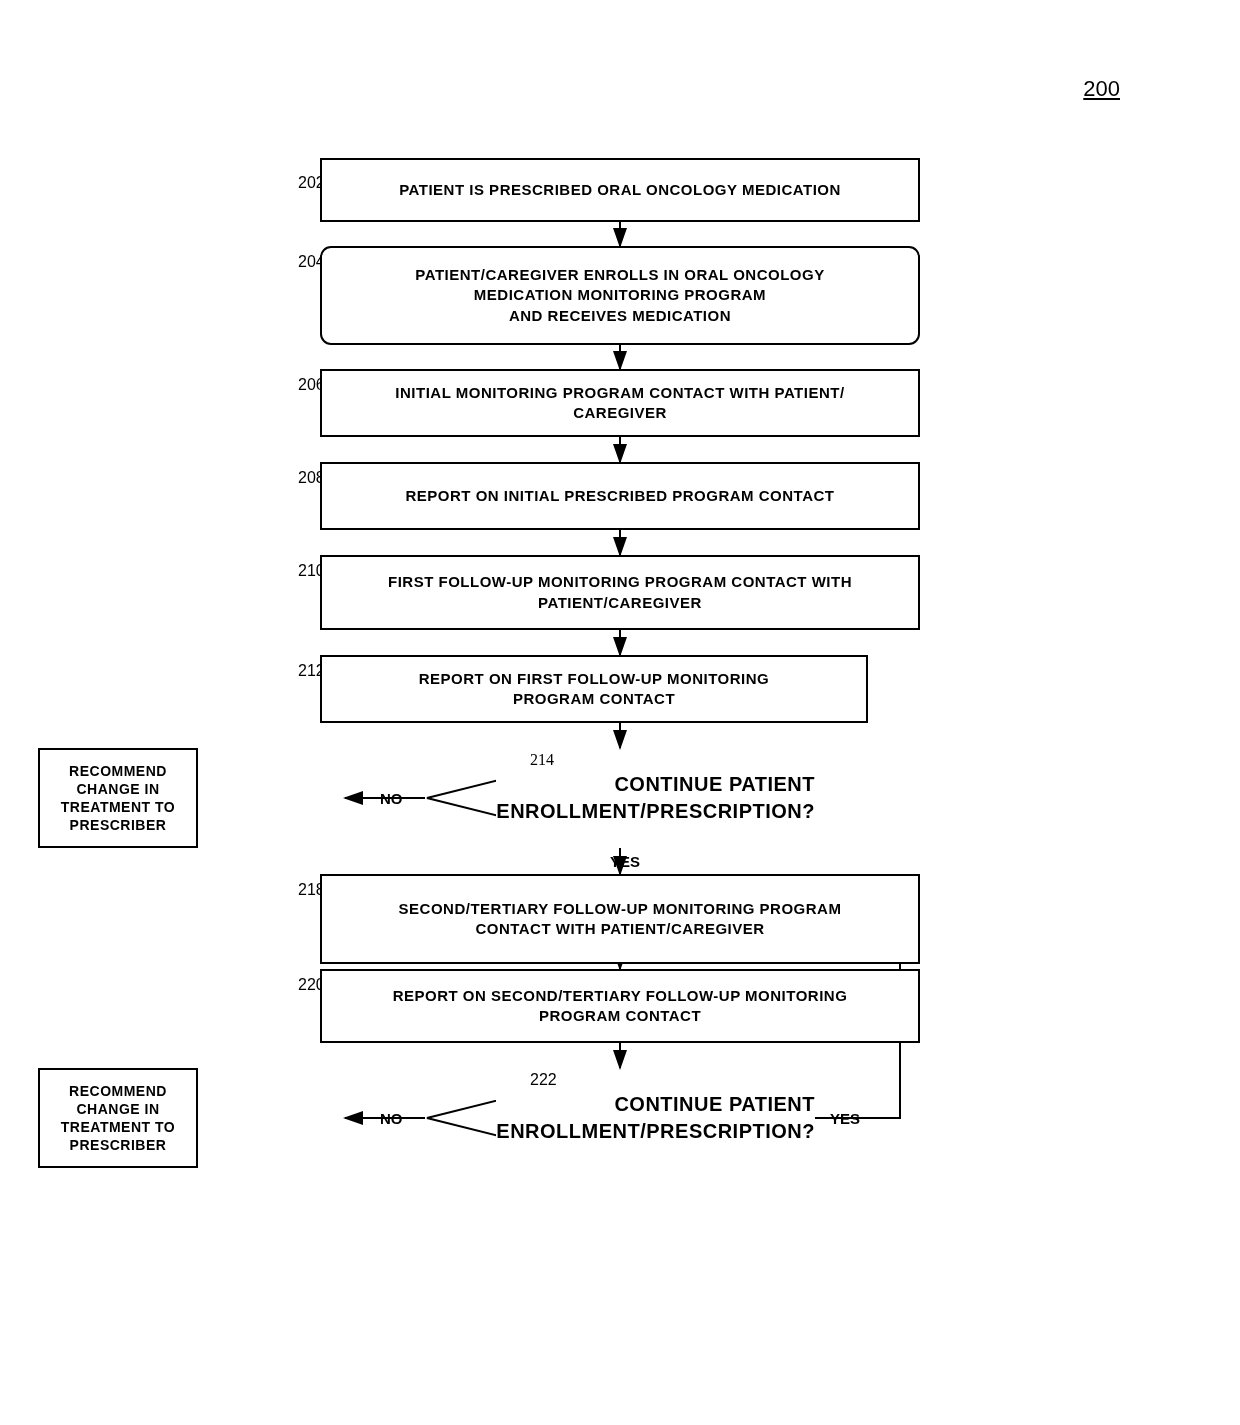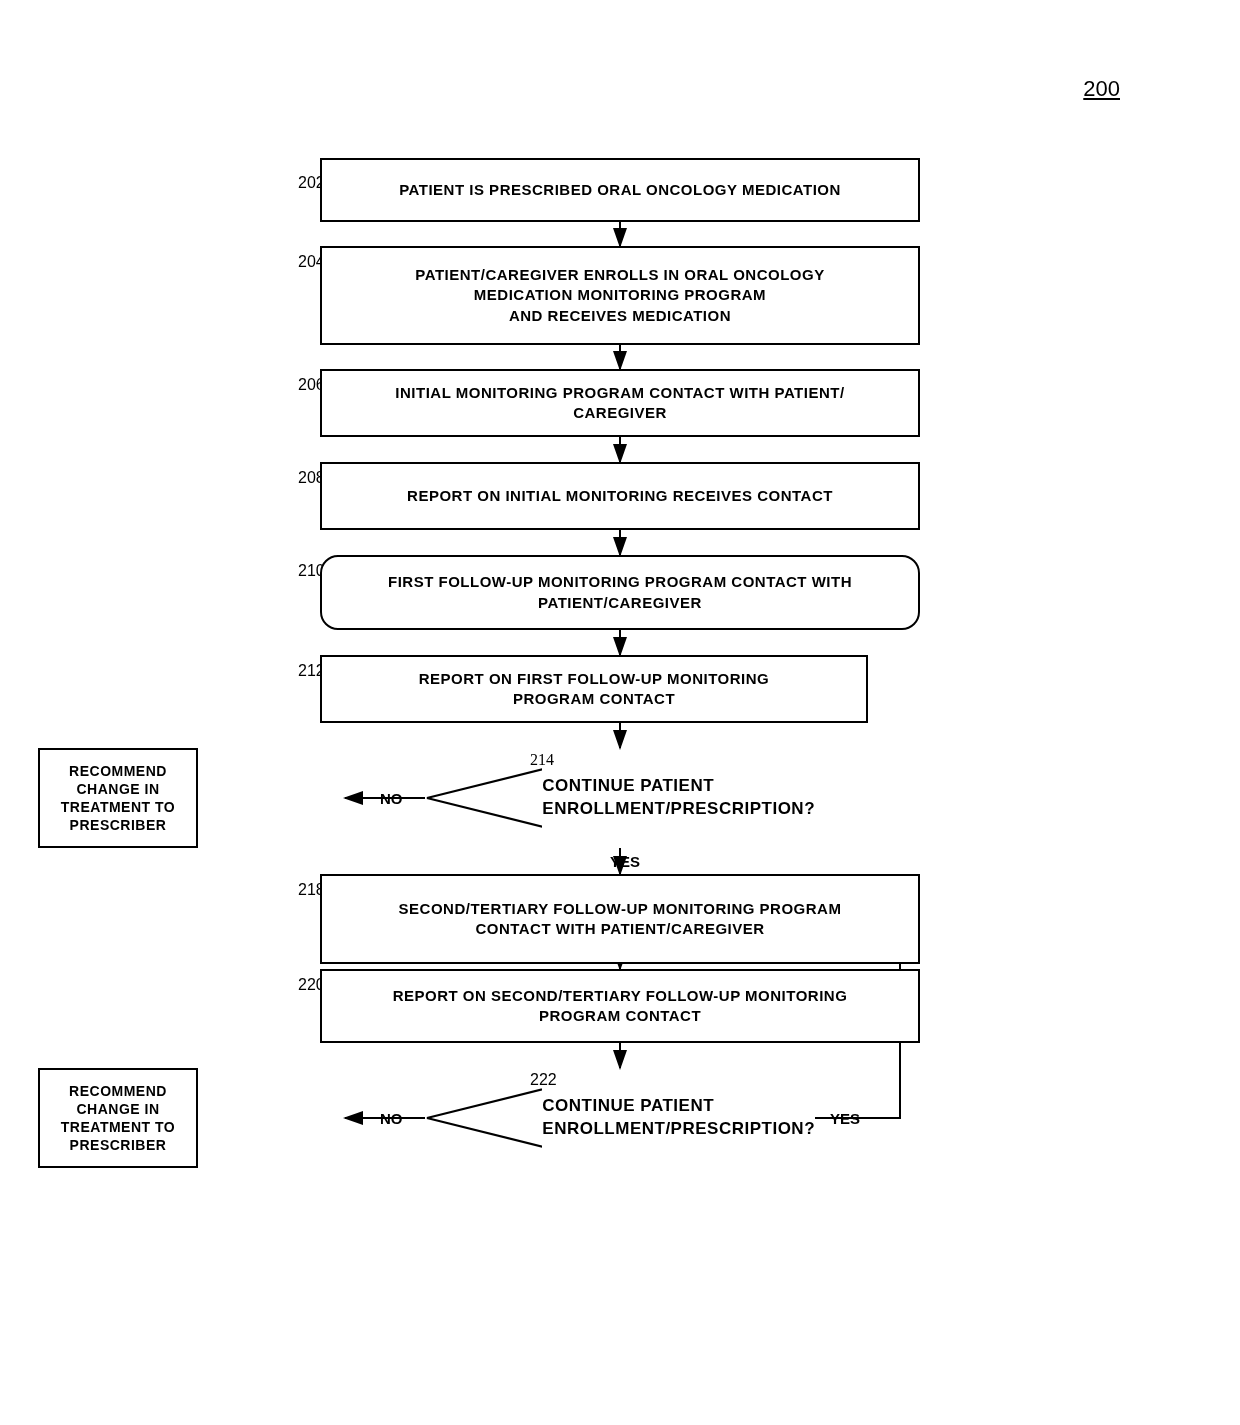--- a/index.html
+++ b/index.html
@@ -54,22 +54,22 @@
     
     .diamond-wrap {
       position: absolute;
       display: flex;
       align-items: center;
       justify-content: center;
     }
     .diamond-text {
       position: relative;
       z-index: 2;
-      text-align: left;
-      font-size: 17px;
+      text-align: right;
+      font-size: 20px;
       font-weight: bold;
       letter-spacing: 0.5px;
       line-height: 1.35;
     }
 
     
     .arrows-svg {
       position: absolute;
       top: 0;
       left: 0;
@@ -123,36 +123,36 @@
 
     <polyline points="815,1070 900,1070 900,860 773,860" fill="none" stroke="#000" stroke-width="2" marker-end="url(#arrowhead)"></polyline>
   </svg>
 
   <div class="step-label" style="left:298px; top:126px;">202</div>
   <div class="flow-box" style="left:320px; top:110px; width:600px; height:64px; padding:6px 12px;">
     PATIENT IS PRESCRIBED ORAL ONCOLOGY MEDICATION
   </div>
 
   <div class="step-label" style="left:298px; top:205px;">204</div>
-  <div class="flow-box" style="left:320px; top:198px; width:600px; height:99px; padding:6px 14px;">
+  <div class="flow-box" style="left:320px; top:198px; width:600px; height:99px; padding:6px 14px;border-radius:11px;">
     PATIENT/CAREGIVER ENROLLS IN ORAL ONCOLOGY<br>MEDICATION MONITORING PROGRAM<br>AND RECEIVES MEDICATION
   </div>
 
   <div class="step-label" style="left:298px; top:328px;">206</div>
   <div class="flow-box" style="left:320px; top:321px; width:600px; height:68px; padding:18px 14px;">
     INITIAL MONITORING PROGRAM CONTACT WITH PATIENT/<br>CAREGIVER
   </div>
 
   <div class="step-label" style="left:298px; top:421px;">208</div>
   <div class="flow-box" style="left:320px; top:414px; width:600px; height:68px; padding:6px 14px;">
-    REPORT ON INITIAL MONITORING RECEIVES CONTACT
+    REPORT ON INITIAL PRESCRIBED PROGRAM CONTACT
   </div>
 
   <div class="step-label" style="left:298px; top:514px;">210</div>
-  <div class="flow-box" style="left:320px; top:507px; width:600px; height:75px; padding:6px 14px;border-radius:18px;">
+  <div class="flow-box" style="left:320px; top:507px; width:600px; height:75px; padding:6px 14px;">
     FIRST FOLLOW-UP MONITORING PROGRAM CONTACT WITH<br>PATIENT/CAREGIVER
   </div>
 
   <div class="step-label" style="left:298px; top:614px;">212</div>
   <div class="flow-box" style="left:320px; top:607px; width:548px; height:68px; padding:6px 14px;">
     REPORT ON FIRST FOLLOW-UP MONITORING<br>PROGRAM CONTACT
   </div>
 
   <div class="step-label" style="left:530px; top:703px;font-family:Liberation Serif, serif;">214</div>
   <div class="diamond-wrap" style="left:425px; top:700px; width:390px; height:100px;">

